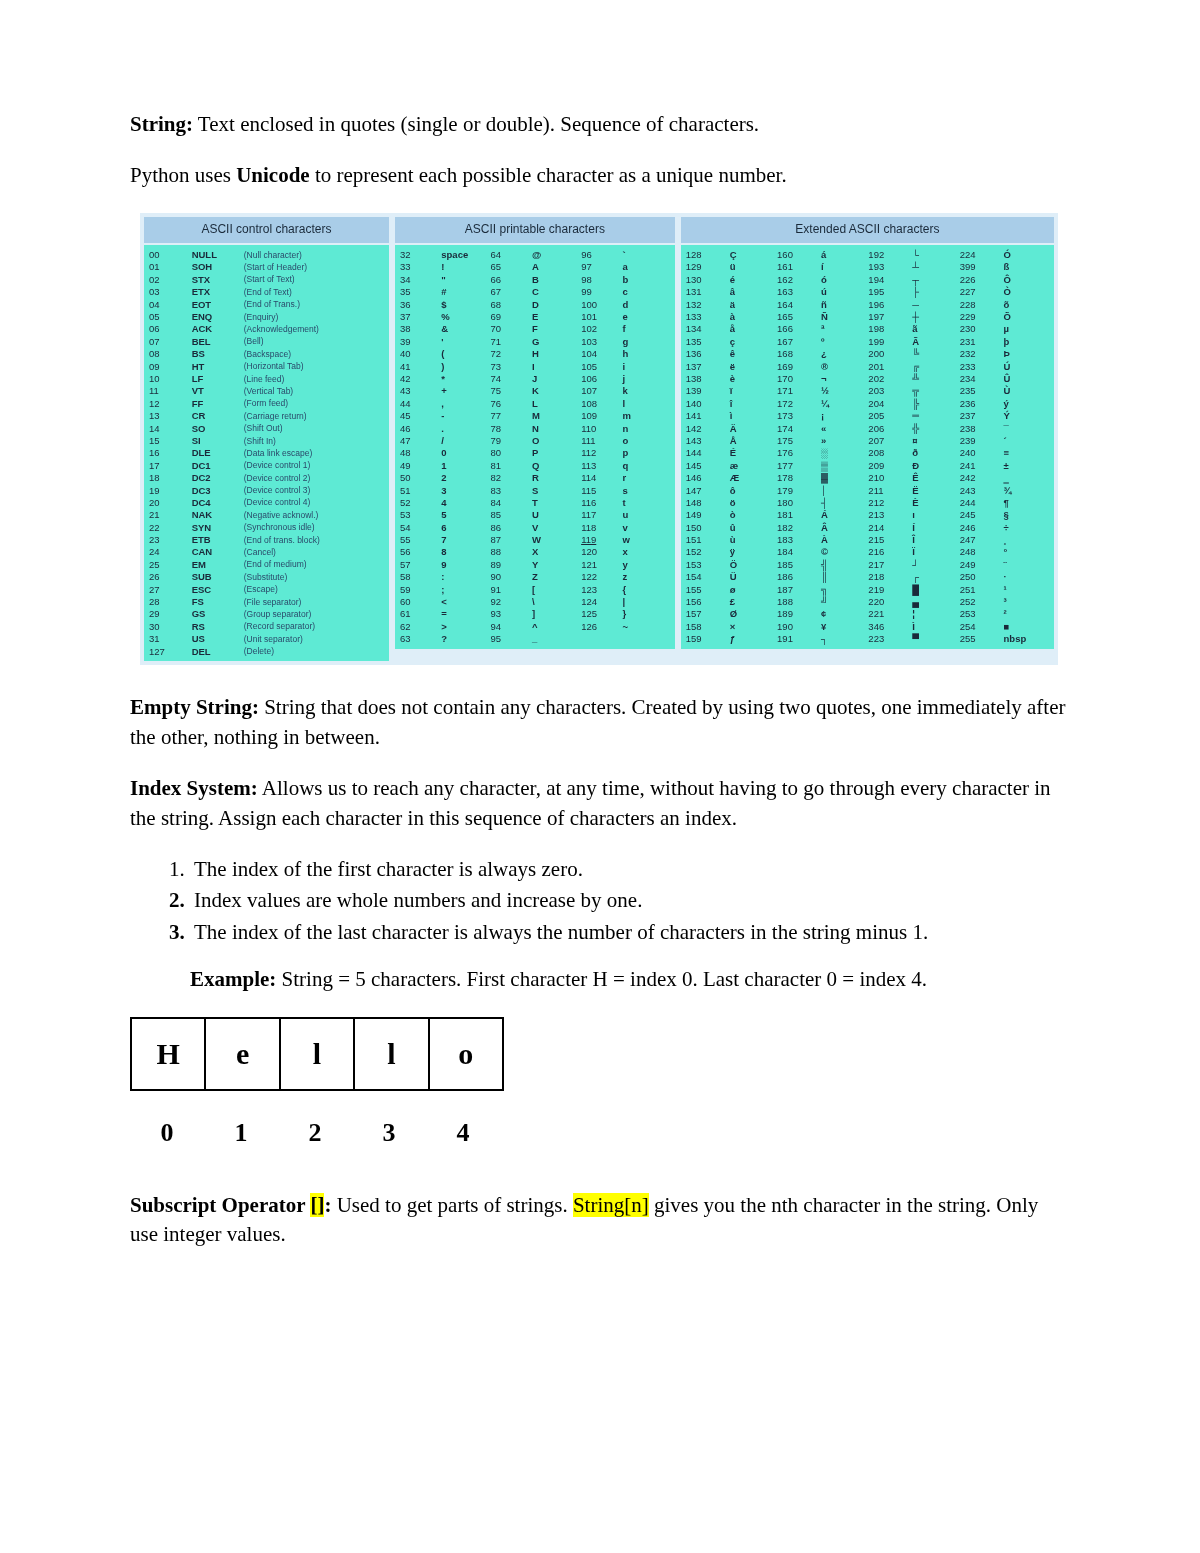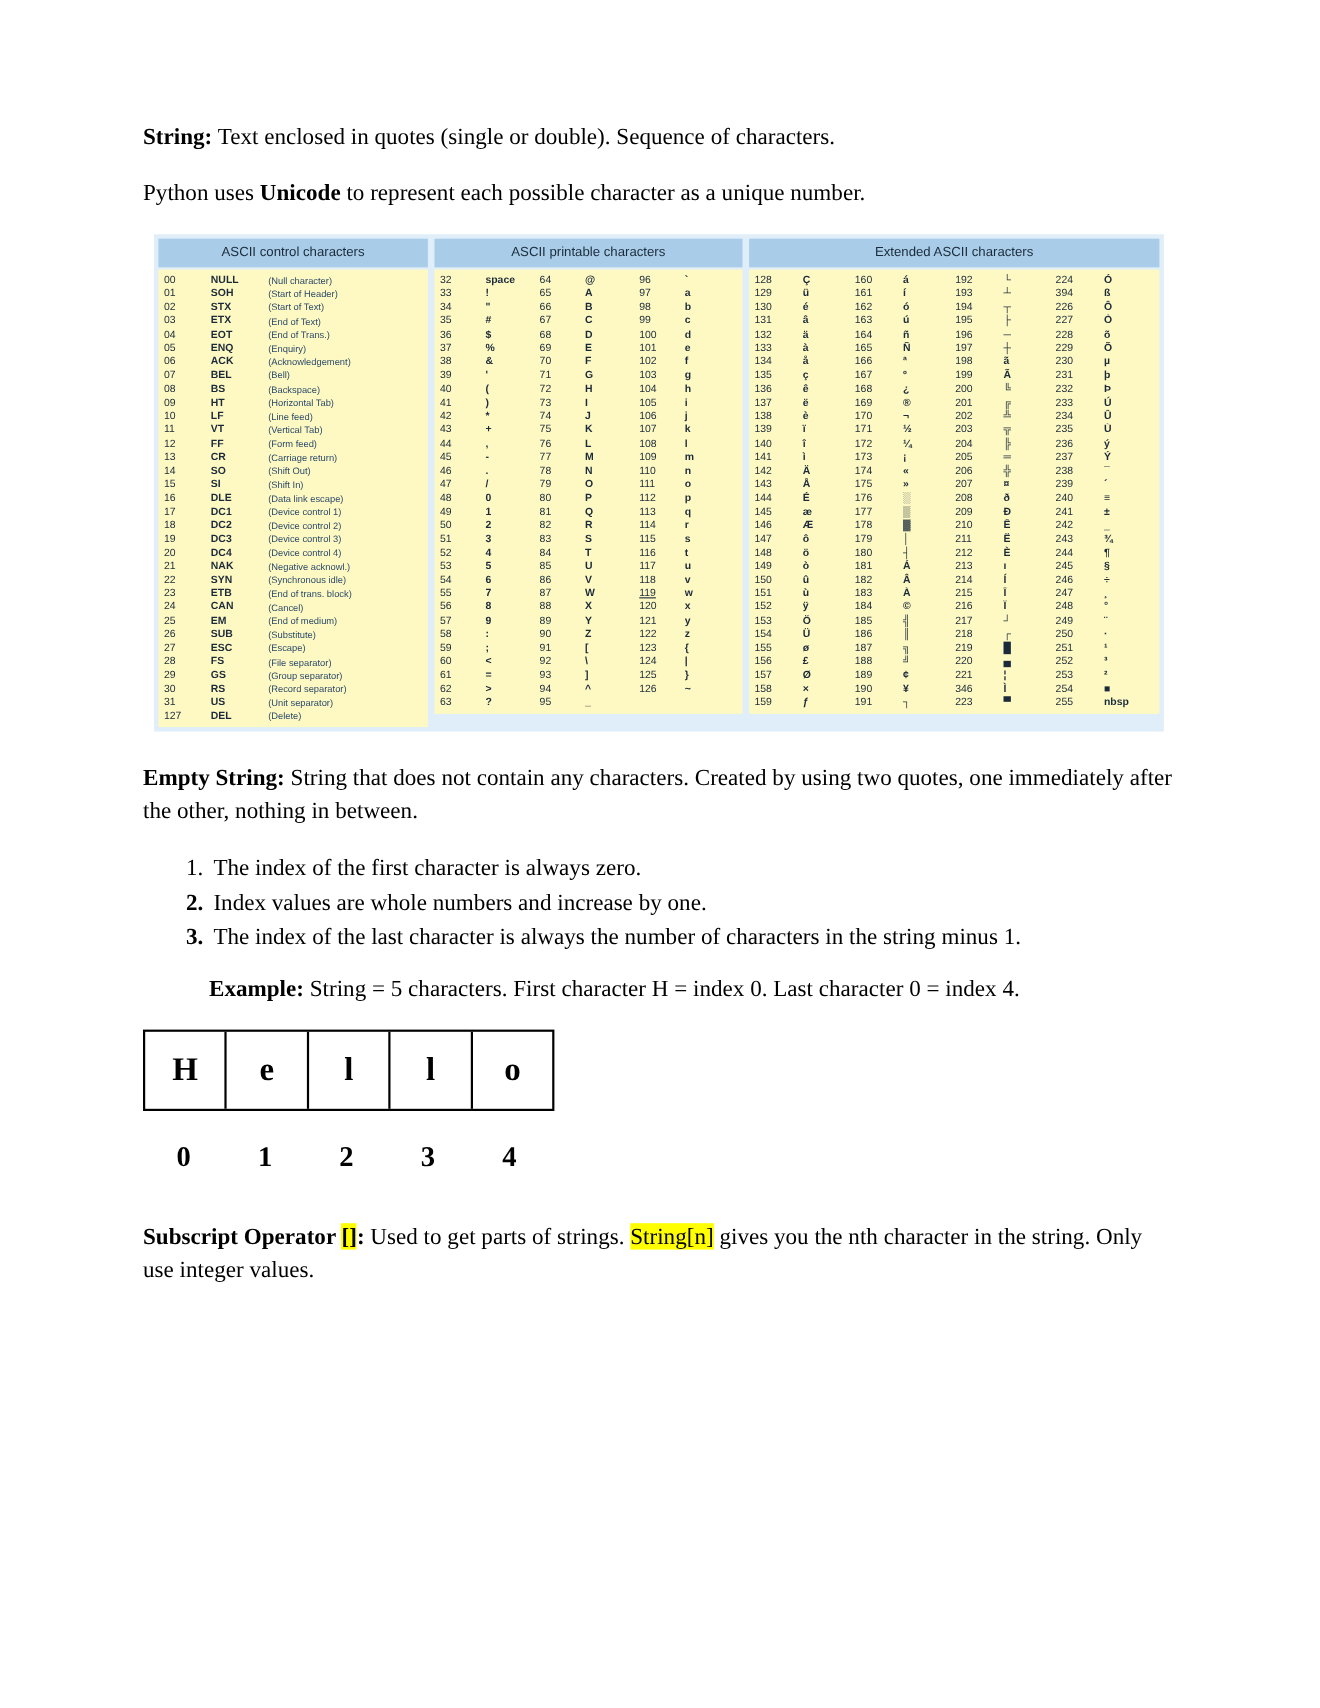--- a/index.html
+++ b/index.html
@@ -46,21 +46,21 @@
   .ascii-head {
     background: #a9cde8;
     text-align: center;
     font-size: 12px;
     padding: 6px 2px;
     line-height: 1.15;
     color: #1a2a3a;
     margin-bottom: 2px;
   }
   .ascii-body {
-    background: #fef9c3;
+    background: #5eead4;
     padding: 4px 4px;
   }
   .ascii-body table {
     width: 100%;
     border-collapse: collapse;
     table-layout: fixed;
   }
   .ascii-body td {
     padding: 0.5px 1px;
     white-space: nowrap;
@@ -596,21 +596,21 @@
                 <td class="code" style="width: 12%;">224</td>
                 <td class="name" style="width: 13%;">Ó</td>
               </tr>
               <tr>
                 <td class="code" style="width: 12%;">129</td>
                 <td class="name" style="width: 13%;">ü</td>
                 <td class="code" style="width: 12%;">161</td>
                 <td class="name" style="width: 13%;">í</td>
                 <td class="code" style="width: 12%;">193</td>
                 <td class="name" style="width: 13%;">┴</td>
-                <td class="code" style="width: 12%;">394</td>
+                <td class="code" style="width: 12%;">399</td>
                 <td class="name" style="width: 13%;">ß</td>
               </tr>
               <tr>
                 <td class="code" style="width: 12%;">130</td>
                 <td class="name" style="width: 13%;">é</td>
                 <td class="code" style="width: 12%;">162</td>
                 <td class="name" style="width: 13%;">ó</td>
                 <td class="code" style="width: 12%;">194</td>
                 <td class="name" style="width: 13%;">┬</td>
                 <td class="code" style="width: 12%;">226</td>
@@ -910,20 +910,23 @@
           </table>
       </div>
     </div>
   </div>
 
   <p class="para">
     <span class="bterm">Empty String:</span><span> String that does not contain any characters. Created by using two quotes, one immediately after the other, nothing in between.</span>
   </p>
 
 
+  <p class="para">
+    <span class="bterm">Index System:</span><span> Allows us to reach any character, at any time, without having to go through every character in the string. Assign each character in this sequence of characters an index.</span>
+  </p>
 
   <ol class="idx">
     <li>The index of the first character is always zero.</li>
     <li class="bm">Index values are whole numbers and increase by one.</li>
     <li class="bm">The index of the last character is always the number of characters in the string minus 1.</li>
   </ol>
 
   <p class="example-line">
     <span class="bterm">Example:</span><span> String = 5 characters. First character H = index 0. Last character 0 = index 4.</span>
   </p>

